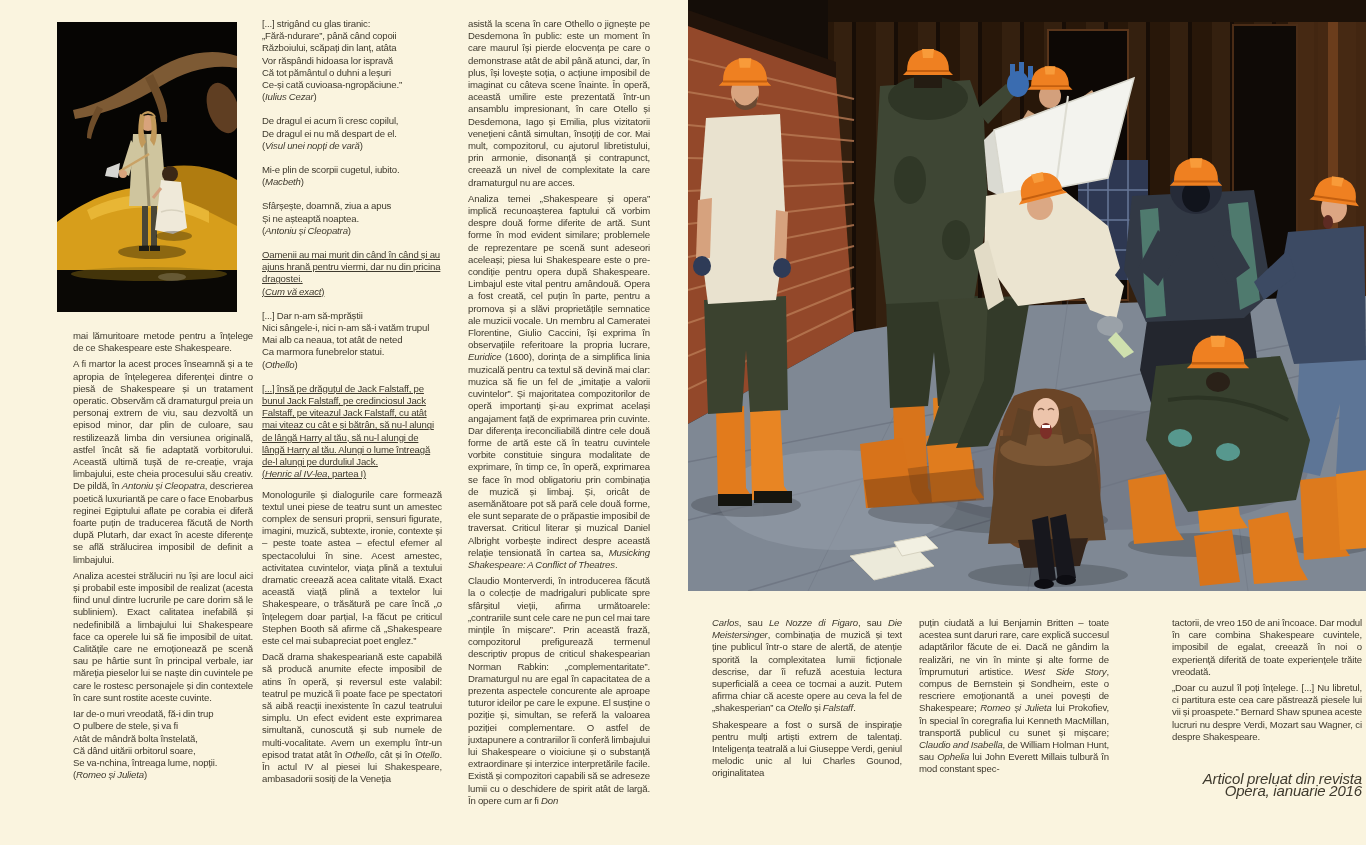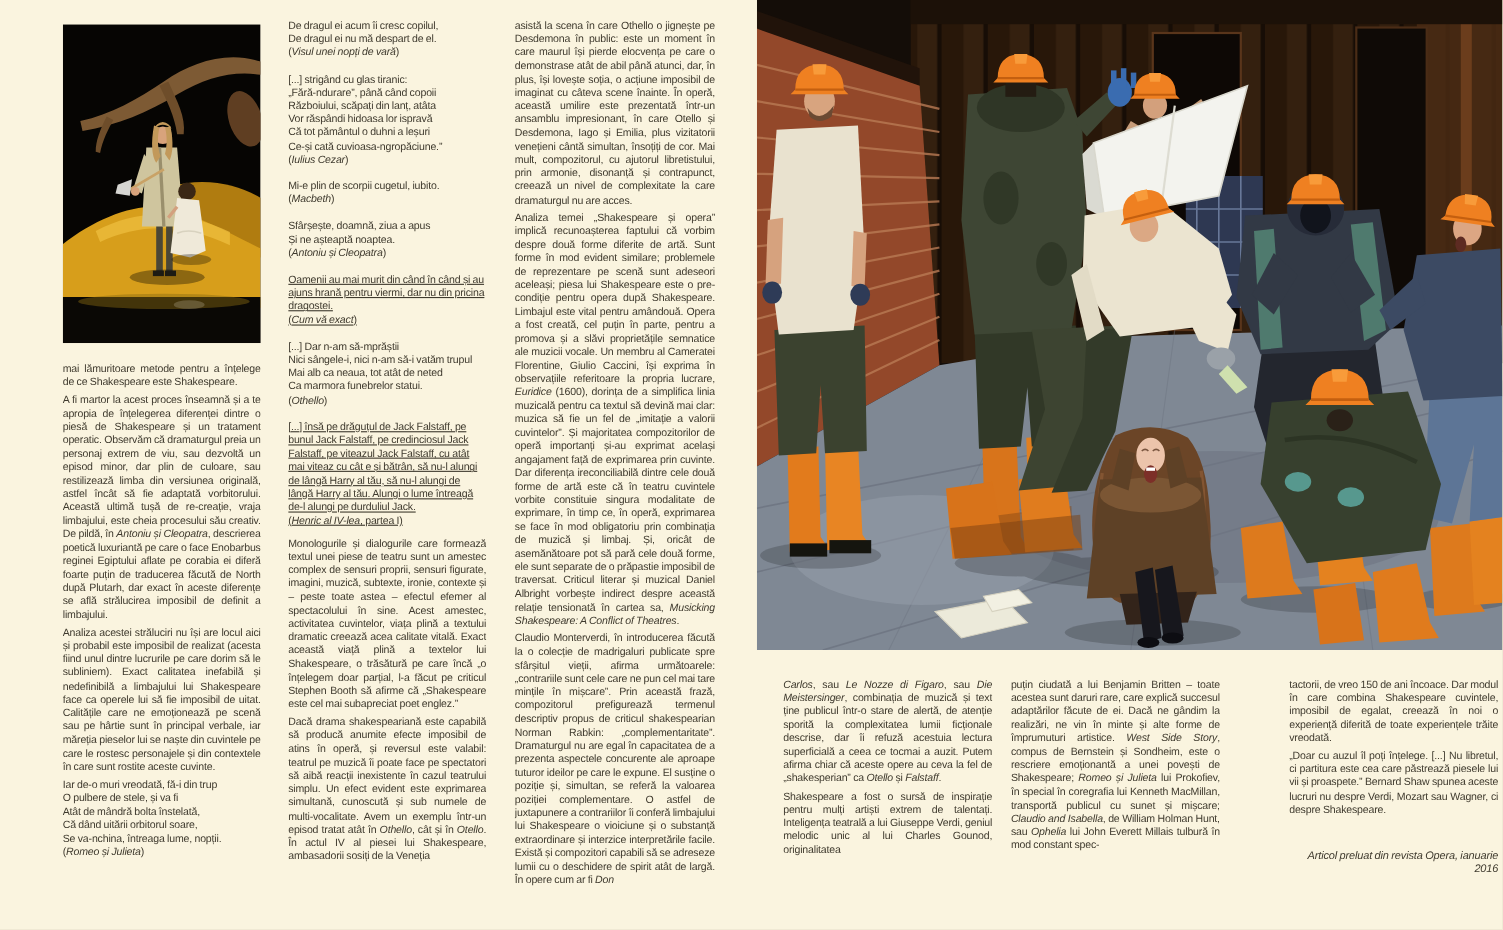--- a/index.html
+++ b/index.html
@@ -12,21 +12,21 @@
   .col{
     position:absolute;overflow:hidden;
     font-size:9.6px;line-height:12.2px;letter-spacing:-0.15px;word-spacing:-0.3px;
   }
   .col p{margin:0 0 4px 0;}
   .col p.para{text-align:justify;}
   .col p.verse{text-align:left;margin-bottom:12px;}
   .col p.quote{text-align:left;margin-bottom:12px;text-decoration:underline;}
   .col p.quote.big-gap{margin-bottom:8px;}
   .col p.attribution{
-    font-style:italic;text-align:right;margin-top:30px;font-size:10px;
+    font-style:italic;text-align:right;margin-top:30px;font-size:15px;
   }
   .col i{font-style:italic;}
 </style>
 </head>
 <body>
 
 <div class="page">
 
   <div class="photo" style="left:57px;top:22px;width:180px;height:290px">
     <svg width="180" height="290" viewBox="0 0 180 290">
@@ -274,29 +274,29 @@
         <ellipse cx="378" cy="580" rx="10" ry="5" fill="#0d0d12"></ellipse>
       </g>
 
       <g>
         <polygon points="162,556 224,544 246,566 186,580" fill="#eceada" stroke="#d6d2c0" stroke-width="1"></polygon>
         <polygon points="206,542 238,536 250,548 214,556" fill="#f2f0e2" stroke="#d6d2c0" stroke-width="1"></polygon>
       </g>
     </svg>
   </div>
 
-  <div class="col" style="left:57px;top:330px;width:180px;height:478px">
+  <div class="col" style="left:73px;top:330px;width:180px;height:478px">
       <p class="para">mai lămuritoare metode pentru a înțelege de ce Shakespeare este Shakespeare.</p>
       <p class="para">A fi martor la acest proces înseamnă și a te apropia de înțelegerea diferenței dintre o piesă de Shakespeare și un tratament operatic. Observăm că dramaturgul preia un personaj extrem de viu, sau dezvoltă un episod minor, dar plin de culoare, sau restilizează limba din versiunea originală, astfel încât să fie adaptată vorbitorului. Această ultimă tușă de re-creație, vraja limbajului, este cheia procesului său creativ. De pildă, în <i>Antoniu și Cleopatra</i>, descrierea poetică luxuriantă pe care o face Enobarbus reginei Egiptului aflate pe corabia ei diferă foarte puțin de traducerea făcută de North după Plutarh, dar exact în aceste diferențe se află strălucirea imposibil de definit a limbajului.</p>
       <p class="para">Analiza acestei străluciri nu își are locul aici și probabil este imposibil de realizat (acesta fiind unul dintre lucrurile pe care dorim să le subliniem). Exact calitatea inefabilă și nedefinibilă a limbajului lui Shakespeare face ca operele lui să fie imposibil de uitat. Calitățile care ne emoționează pe scenă sau pe hârtie sunt în principal verbale, iar măreția pieselor lui se naște din cuvintele pe care le rostesc personajele și din contextele în care sunt rostite aceste cuvinte.</p>
       <p class="verse">Iar de-o muri vreodată, fă-i din trup<br>O pulbere de stele, și va fi<br>Atât de mândră bolta înstelată,<br>Că dând uitării orbitorul soare,<br>Se va-nchina, întreaga lume, nopții.<br>(<i>Romeo și Julieta</i>)</p>
     </div>
   <div class="col" style="left:262px;top:18px;width:180px;height:820px">
+      <p class="verse">[...] strigând cu glas tiranic:<br>„Fără-ndurare”, până când copoii<br>Războiului, scăpați din lanț, atâta<br>Vor răspândi hidoasa lor ispravă<br>Că tot pământul o duhni a leșuri<br>Ce-și cată cuvioasa-ngropăciune.”<br>(<i>Iulius Cezar</i>)</p>
       <p class="verse">De dragul ei acum îi cresc copilul,<br>De dragul ei nu mă despart de el.<br>(<i>Visul unei nopți de vară</i>)</p>
-      <p class="verse">[...] strigând cu glas tiranic:<br>„Fără-ndurare”, până când copoii<br>Războiului, scăpați din lanț, atâta<br>Vor răspândi hidoasa lor ispravă<br>Că tot pământul o duhni a leșuri<br>Ce-și cată cuvioasa-ngropăciune.”<br>(<i>Iulius Cezar</i>)</p>
       <p class="verse">Mi-e plin de scorpii cugetul, iubito.<br>(<i>Macbeth</i>)</p>
       <p class="verse">Sfârșește, doamnă, ziua a apus<br>Și ne așteaptă noaptea.<br>(<i>Antoniu și Cleopatra</i>)</p>
       <p class="quote">Oamenii au mai murit din când în când și au ajuns hrană pentru viermi, dar nu din pricina dragostei.<br>(<i>Cum vă exact</i>)</p>
       <p class="verse">[...] Dar n-am să-mprăștii<br>Nici sângele-i, nici n-am să-i vatăm trupul<br>Mai alb ca neaua, tot atât de neted<br>Ca marmora funebrelor statui.<br>(<i>Othello</i>)</p>
       <p class="quote big-gap">[...] însă pe drăguțul de Jack Falstaff, pe bunul Jack Falstaff, pe credinciosul Jack Falstaff, pe viteazul Jack Falstaff, cu atât mai viteaz cu cât e și bătrân, să nu-l alungi de lângă Harry al tău, să nu-l alungi de lângă Harry al tău. Alungi o lume întreagă de-l alungi pe durduliul Jack.<br>(<i>Henric al IV-lea</i>, partea I)</p>
       <p class="para">Monologurile și dialogurile care formează textul unei piese de teatru sunt un amestec complex de sensuri proprii, sensuri figurate, imagini, muzică, subtexte, ironie, contexte și – peste toate astea – efectul efemer al spectacolului în sine. Acest amestec, activitatea cuvintelor, viața plină a textului dramatic creează acea calitate vitală. Exact această viață plină a textelor lui Shakespeare, o trăsătură pe care încă „o înțelegem doar parțial, l-a făcut pe criticul Stephen Booth să afirme că „Shakespeare este cel mai subapreciat poet englez.”</p>
       <p class="para">Dacă drama shakespeariană este capabilă să producă anumite efecte imposibil de atins în operă, și reversul este valabil: teatrul pe muzică îi poate face pe spectatori să aibă reacții inexistente în cazul teatrului simplu. Un efect evident este exprimarea simultană, cunoscută și sub numele de multi-vocalitate. Avem un exemplu într-un episod tratat atât în <i>Othello</i>, cât și în <i>Otello</i>. În actul IV al piesei lui Shakespeare, ambasadorii sosiți de la Veneția</p>
     </div>
   <div class="col" style="left:468px;top:18px;width:182px;height:820px">
       <p class="para">asistă la scena în care Othello o jignește pe Desdemona în public: este un moment în care maurul își pierde elocvența pe care o demonstrase atât de abil până atunci, dar, în plus, își lovește soția, o acțiune imposibil de imaginat cu câteva scene înainte. În operă, această umilire este prezentată într-un ansamblu impresionant, în care Otello și Desdemona, Iago și Emilia, plus vizitatorii venețieni cântă simultan, însoțiți de cor. Mai mult, compozitorul, cu ajutorul libretistului, prin armonie, disonanță și contrapunct, creează un nivel de complexitate la care dramaturgul nu are acces.</p>

